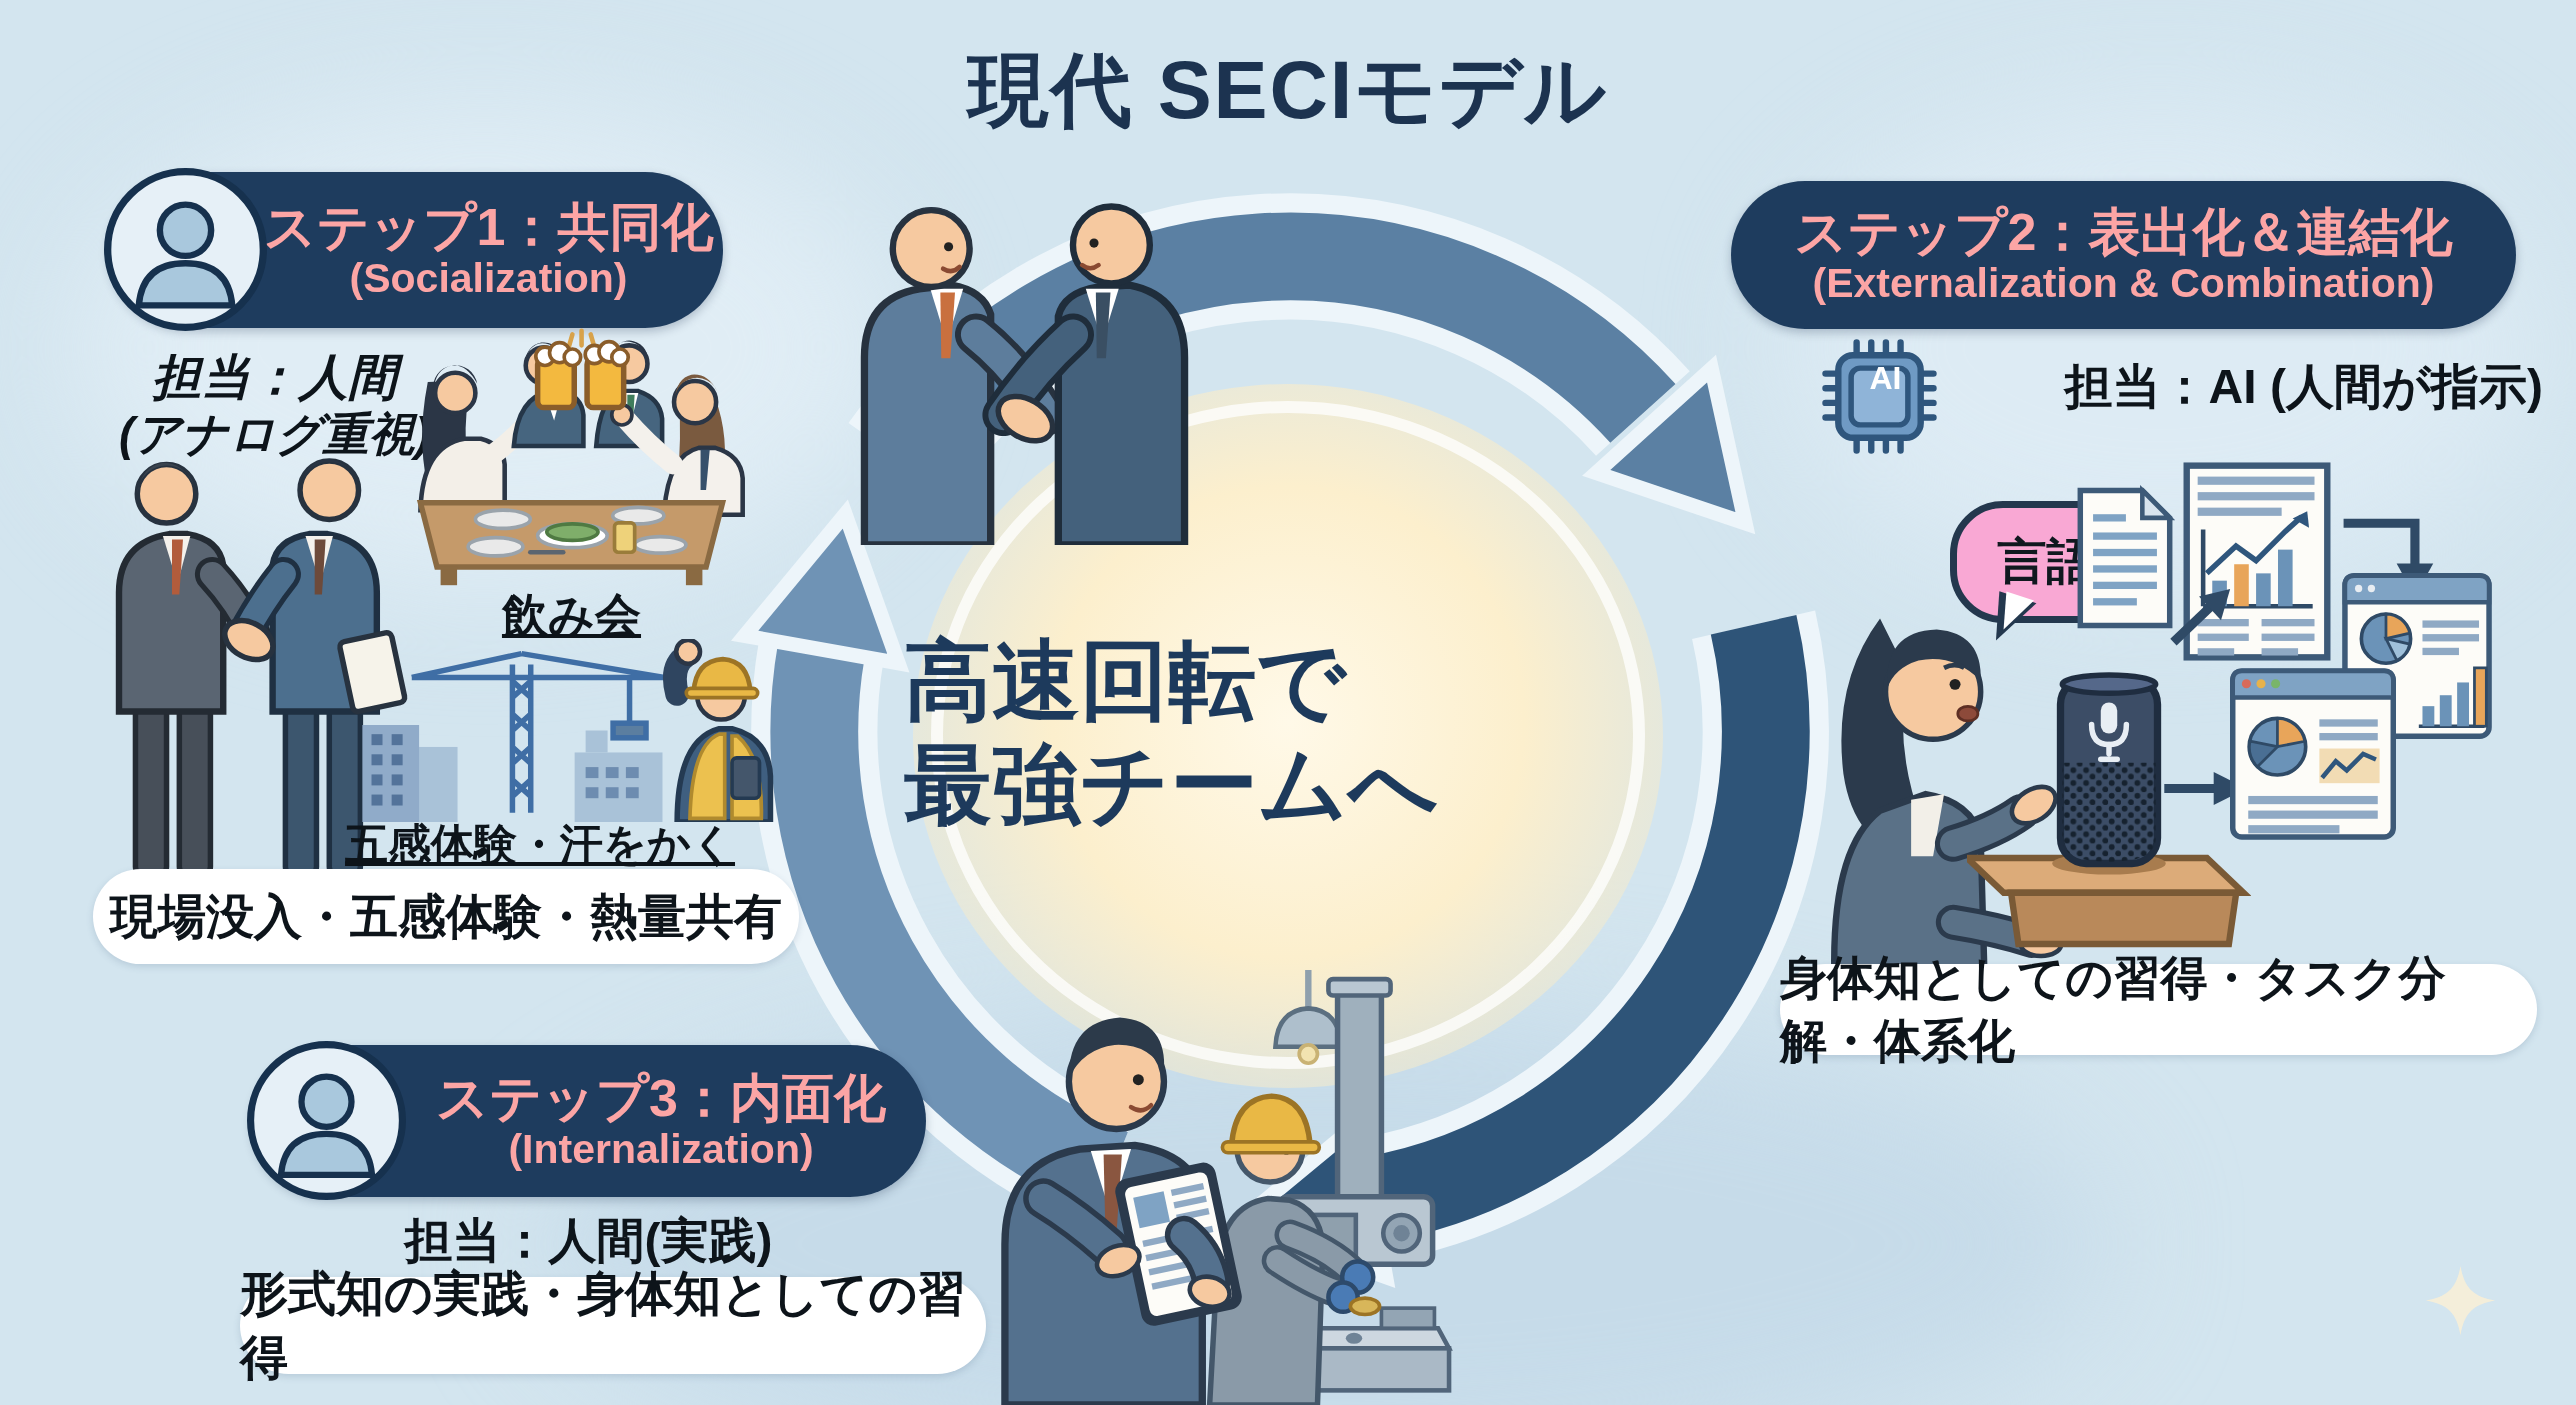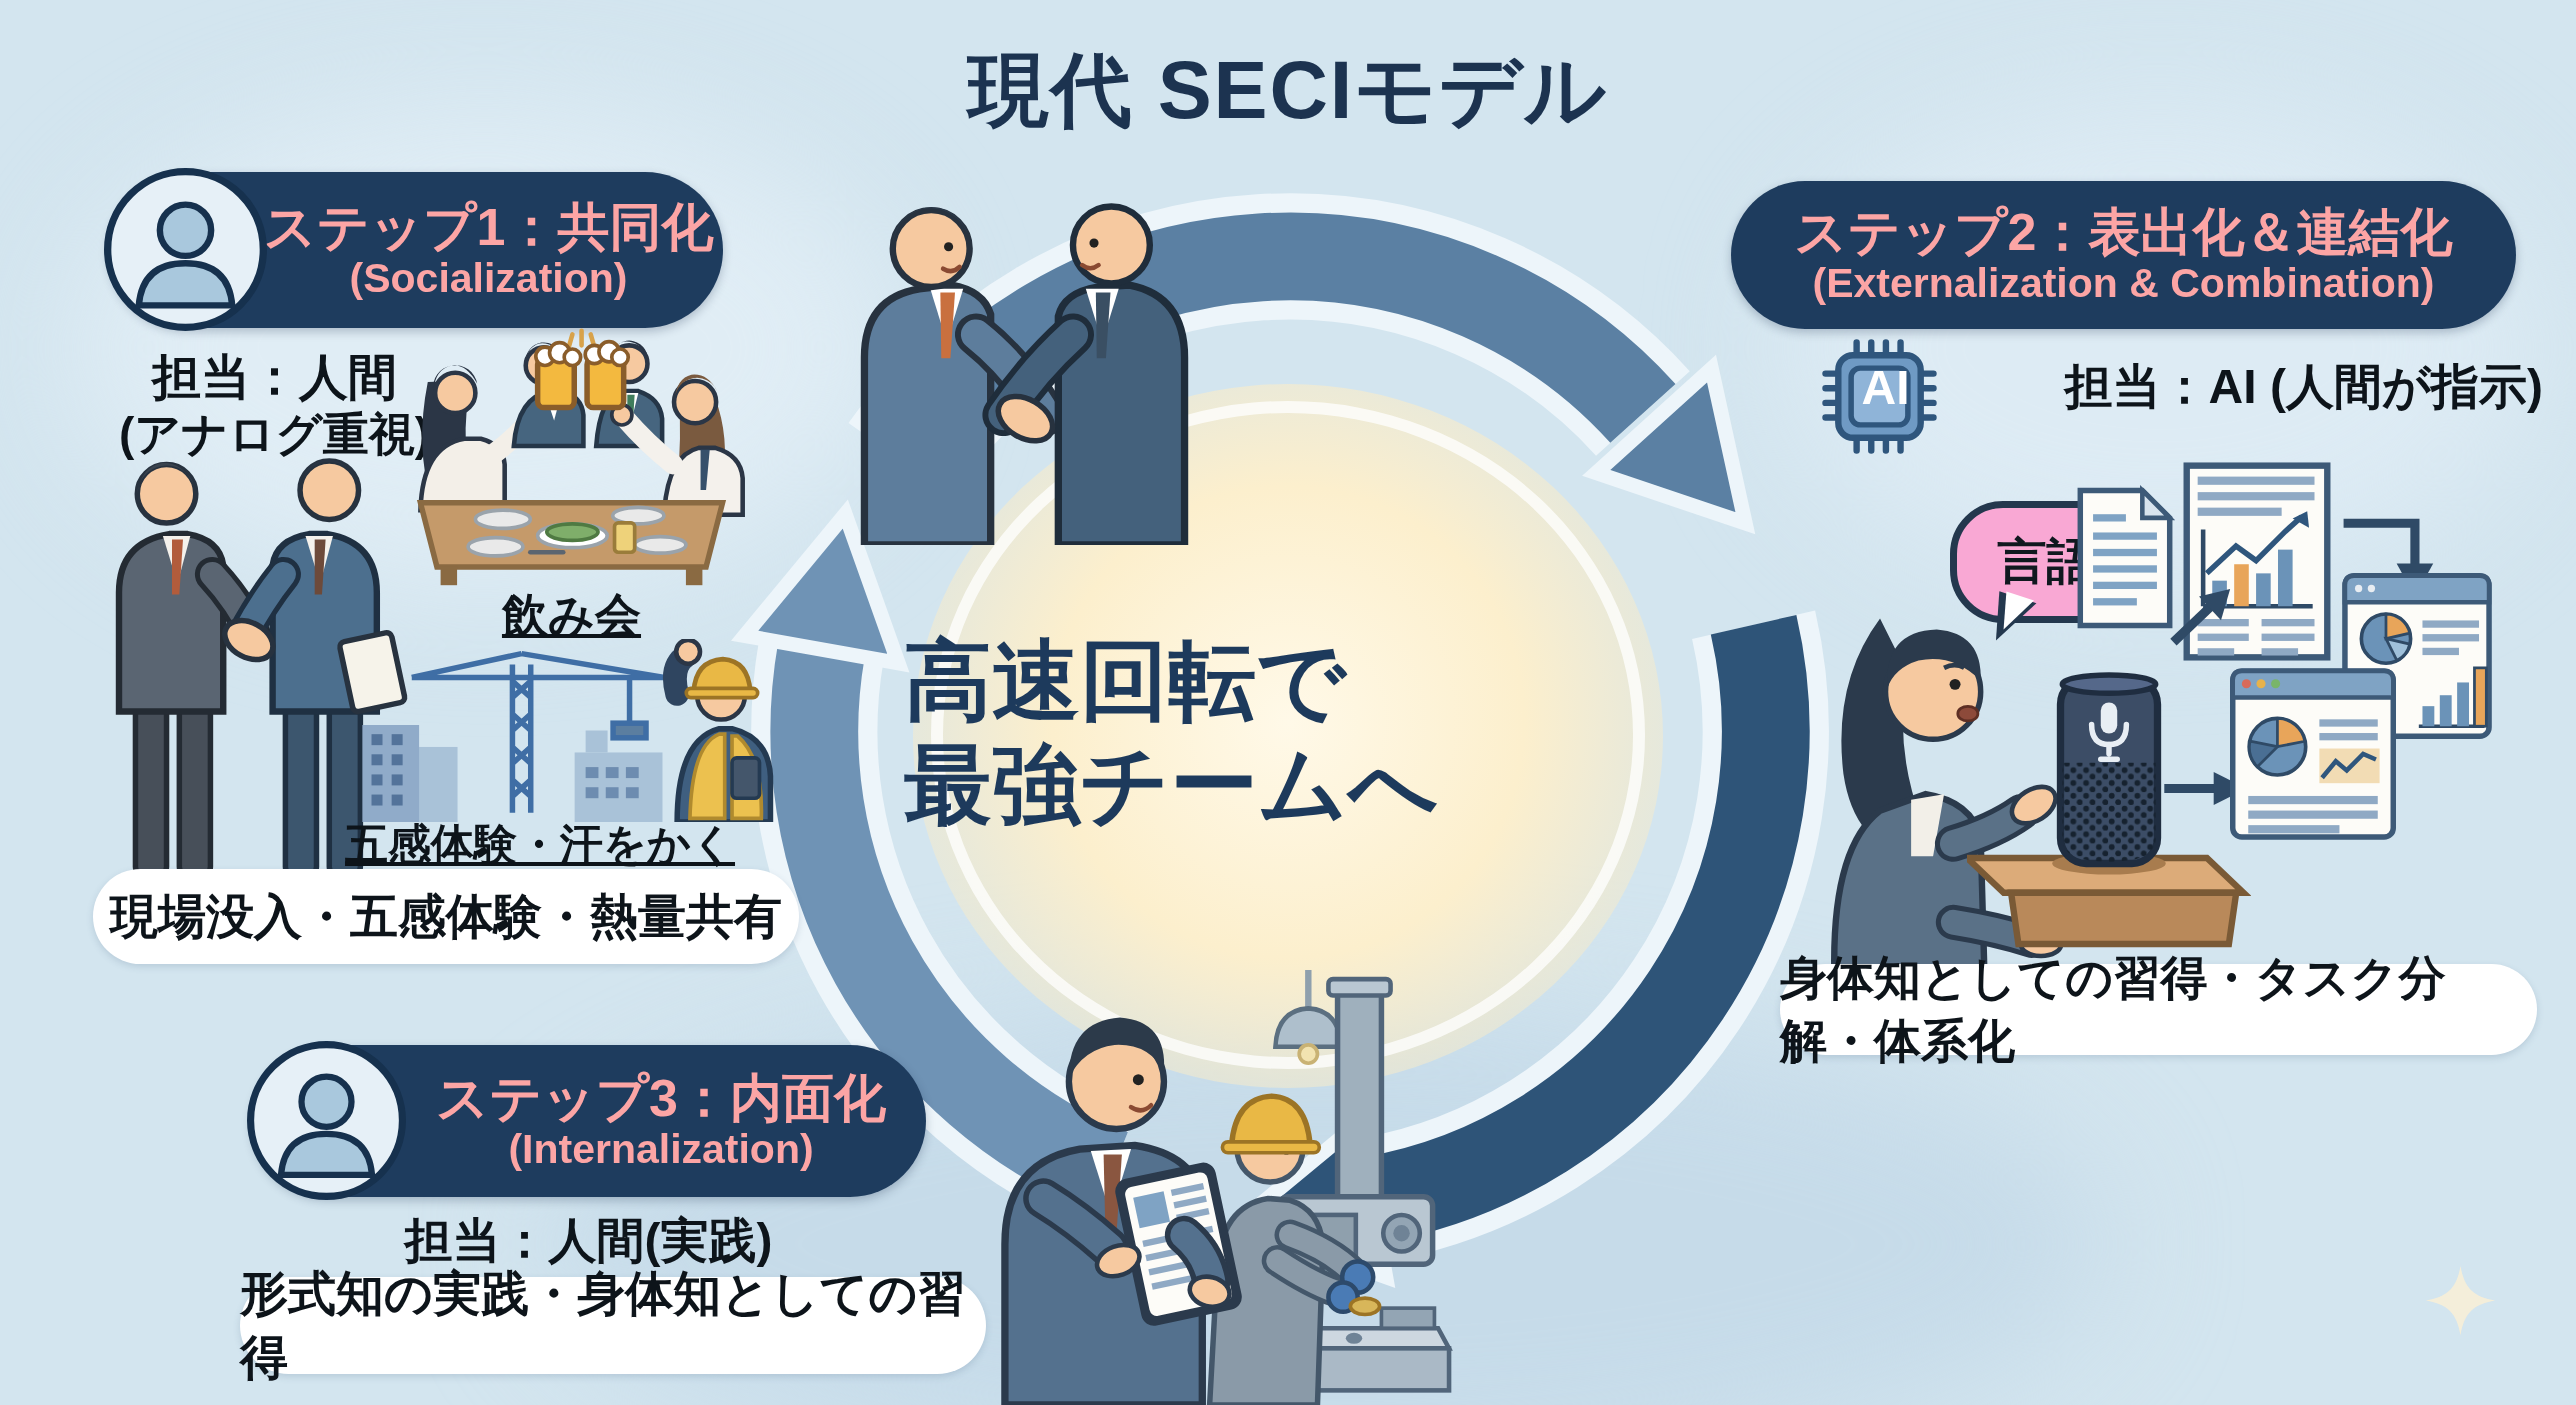--- a/index.html
+++ b/index.html
@@ -33,21 +33,21 @@
         font-size:88px;font-weight:700;line-height:1.18;}
   
   .bubble{left:1950px;top:501px;width:179px;height:108px;background:#f9a8d4;border:7.3px solid #24384e;
           border-radius:53px;display:flex;align-items:center;justify-content:center;
           font-size:49px;font-weight:800;color:#10181f;}
   .bubble-tail{left:1991px;top:596px;width:0;height:0;border-left:12.8px solid transparent;
           border-right:27.4px solid transparent;border-top:48px solid #24384e;transform:rotate(18deg);}
   .bubble-tail2{left:2000px;top:595px;width:0;height:0;border-left:9.1px solid transparent;
           border-right:20px solid transparent;border-top:37px solid #ffffff;transform:rotate(18deg);}
   
-  .chip-label{left:1850px;top:360px;width:71px;text-align:center;font-size:48px;font-weight:800;color:#ffffff;}
+  .chip-label{left:1850px;top:360px;width:71px;text-align:center;font-size:32px;font-weight:800;color:#ffffff;}
 </style>
 </head>
 <body>
 
 <div id="canvas">
 
   <div class="blob" style="left:73px;top:110px;width:823px;height:476px;background:#e0edf5;"></div>
   <div class="blob" style="left:1784px;top:110px;width:750px;height:476px;background:#ddebf4;"></div>
   <div class="blob" style="left:549px;top:1006px;width:1555px;height:476px;background:#c6dbe9;"></div>
 
@@ -86,21 +86,21 @@
         <circle cx="89" cy="68" r="28" fill="#a9c8dd" stroke="#16314e" stroke-width="7"></circle>
         <path d="M 38 150 Q 42 104 89 104 Q 136 104 140 150 Z" fill="#a9c8dd" stroke="#16314e" stroke-width="7"></path>
       </svg>
     </div>
     <div class="badge-text" style="padding-left:146px;">
       <div class="badge-title">ステップ1：共同化</div>
       <div class="badge-sub">(Socialization)</div>
     </div>
   </div>
 
-  <div class="abs owner" style="left:73px;top:349px;width:403px;font-size:49px;">
+  <div class="abs owner" style="left:73px;top:349px;width:403px;font-size:49px;font-style:italic;">
     <div>担当：人間</div>
     <div style="font-size:46px;">(アナログ重視)</div>
   </div>
 
   <svg class="abs" style="left:55px;top:437px;" width="384" height="494" viewBox="0 0 420 540">
     <ellipse cx="210" cy="502" rx="155" ry="24" fill="#bcd3e2"></ellipse>
     <g>
       <rect x="88" y="282" width="34" height="200" rx="12" fill="#474f59" stroke="#242b33" stroke-width="6"></rect>
       <rect x="136" y="282" width="34" height="200" rx="12" fill="#474f59" stroke="#242b33" stroke-width="6"></rect>
       <ellipse cx="100" cy="492" rx="30" ry="12" fill="#232a32"></ellipse>

